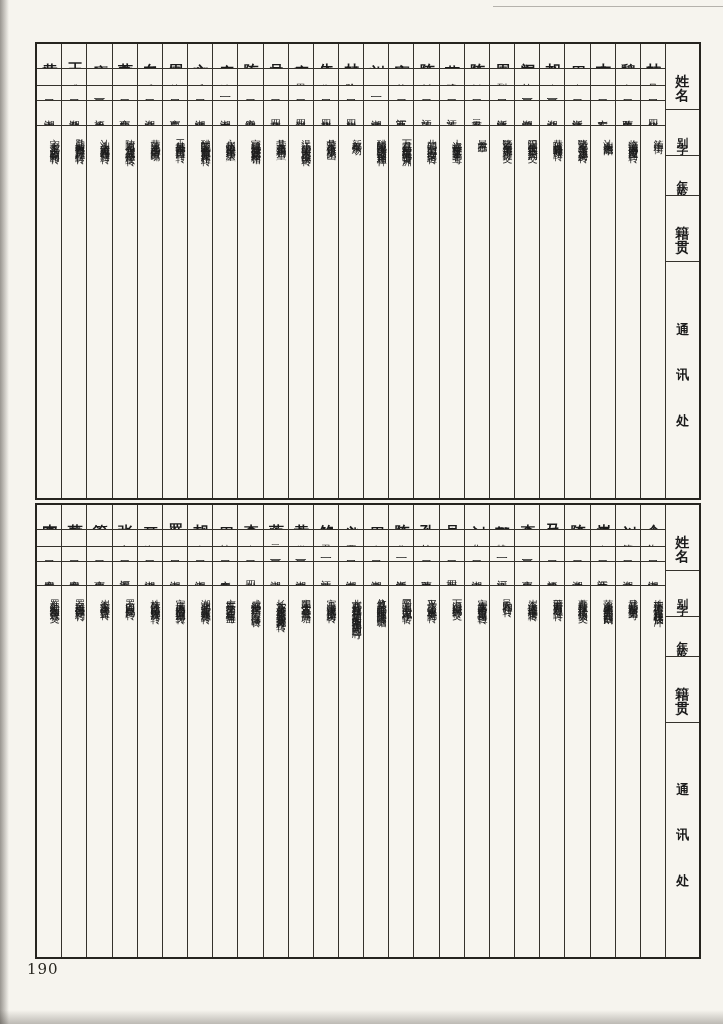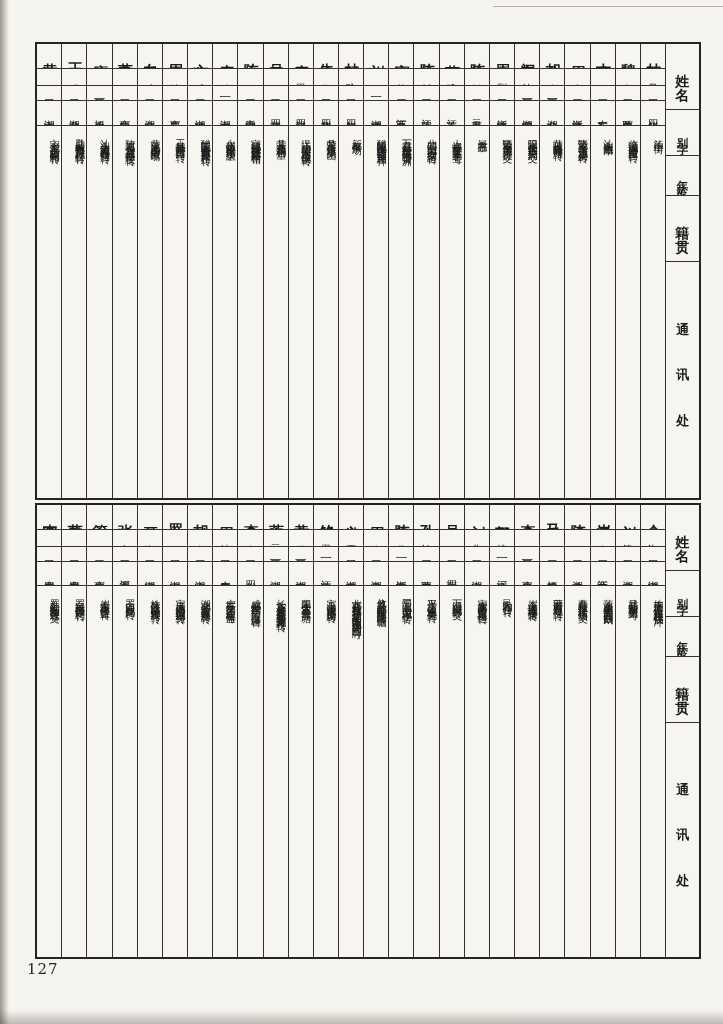--- a/index.html
+++ b/index.html
@@ -933,15 +933,15 @@
         </div>
         <div class="cell c-native">
           <div class="vtxt t-native">广东罗定</div>
         </div>
         <div class="cell c-addr">
           <div class="addr-txt">罗定外间街和泰成转交</div>
         </div>
       </div>
     </div>
 
-  <div class="page-number">127</div>
+  <div class="page-number">190</div>
   <div class="edge-bottom"></div>
 </div>
 
 </body></html>

